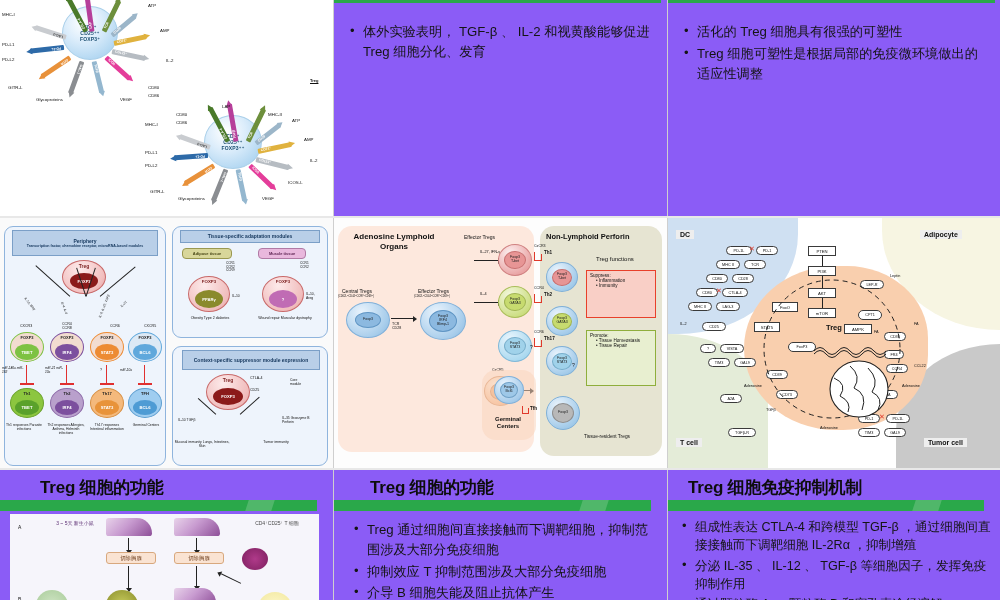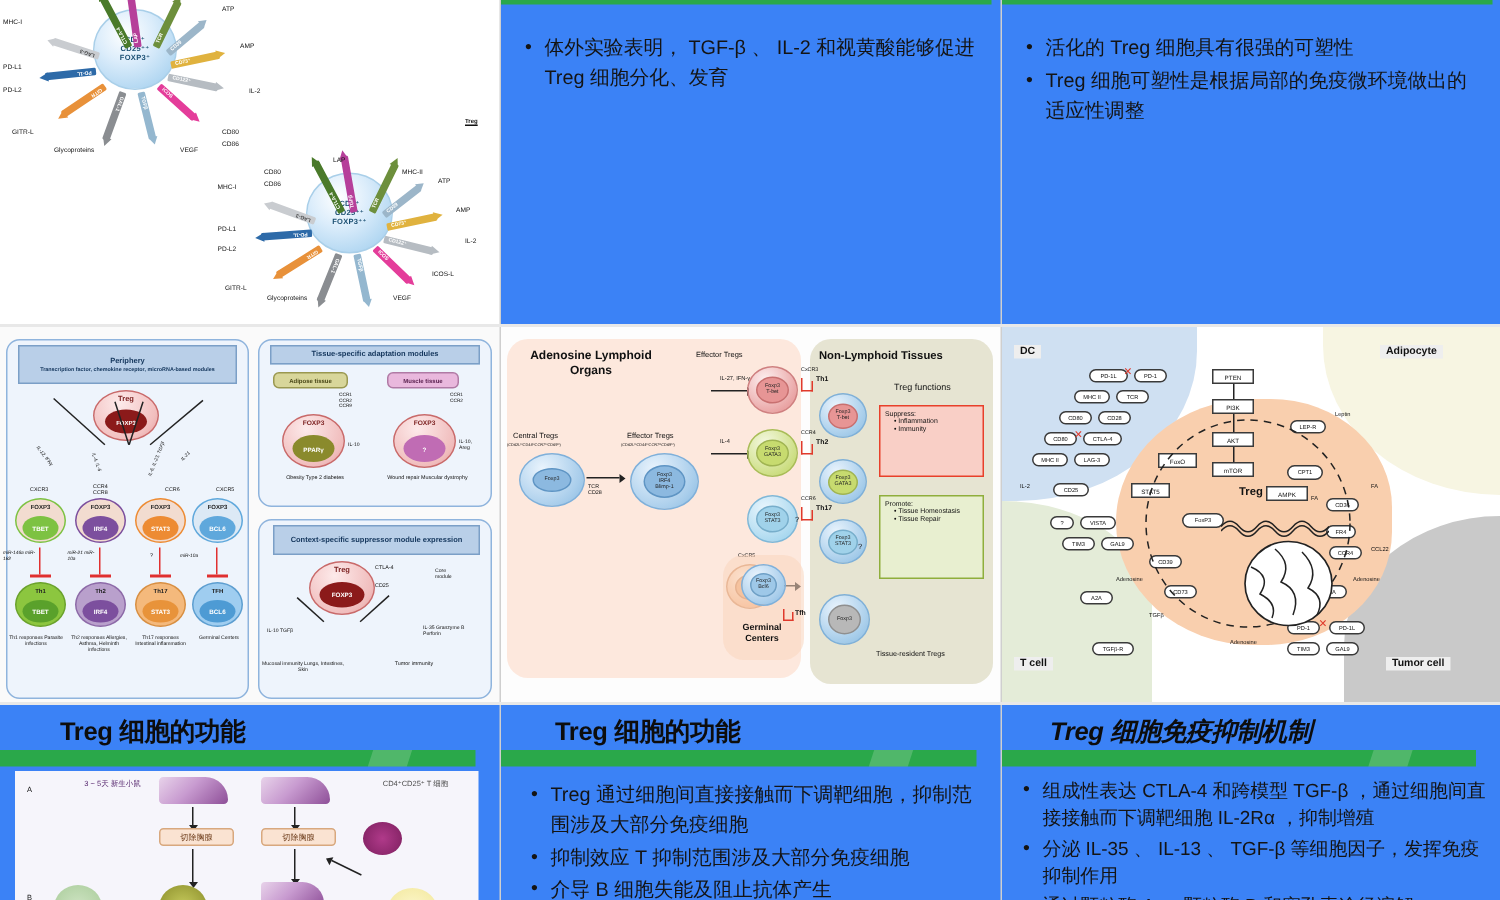--- a/index.html
+++ b/index.html
@@ -13,21 +13,21 @@
     width: 1000px; height: 600px;
     display: grid;
     grid-template-columns: 333px 1px 333px 1px 332px;
     grid-template-rows: 216px 2px 250px 2px 130px;
     background: #cfcfcf;
   }
   .gutter-v { background: #cfcfcf; }
   .gutter-h { background: #e8e8e8; grid-column: 1 / -1; }
   .slide {
     position: relative;
-    background: #3b82f6;
+    background: #8b5cf6;
     overflow: hidden;
   }
   
   .titlebar {
     position: absolute; left: 10px; right: 12px; top: 6px;
     height: 34px;
   }
   .slide-title {
     position: absolute; left: 34px; top: 1px;
     font-size: 17px; font-weight: bold; color: #0d0d0d;
@@ -563,21 +563,21 @@
     </div>
   </div>
 
   <div class="gutter-v"></div>
 
   <div class="slide" style="background:#fdfdfd;">
     <div class="dg">
       <div class="zone-pink" style="left:4px;top:8px;width:196px;height:226px;"></div>
       <div class="zone-olive" style="left:206px;top:8px;width:122px;height:230px;"></div>
       <div class="lblb" style="left:14px;top:14px;font-size:8px;width:92px;white-space:normal;text-align:center;line-height:1.2;">Adenosine Lymphoid Organs</div>
-      <div class="lblb" style="left:212px;top:14px;font-size:7.5px;">Non-Lymphoid Tissues</div>
+      <div class="lblb" style="left:212px;top:14px;font-size:7.5px;">Non-Lymphoid Perforin</div>
       <div class="lbl" style="left:130px;top:16px;font-size:5px;">Effector Tregs</div>
 
       <div class="lbl" style="left:8px;top:70px;font-size:5px;">Central Tregs</div>
       <div class="lbl" style="left:4px;top:77px;font-size:2.6px;">(CD62LʰⁱCD44ˡᵒCCR7ʰⁱCD69ˡᵒ)</div>
       <div class="ov" style="left:12px;top:84px;width:44px;height:36px;">
         <div class="ovin" style="width:26px;height:16px;background:#8cb9e0;border:0.5px solid #5f95c4;">
           <span>Foxp3</span>
         </div>
       </div>
       <div class="lbl" style="left:58px;top:104px;font-size:3.6px;width:14px;white-space:normal;">TCR CD28</div>
@@ -845,25 +845,25 @@
       <li>Treg 通过细胞间直接接触而下调靶细胞，抑制范围涉及大部分免疫细胞</li>
       <li>抑制效应 T 抑制范围涉及大部分免疫细胞</li>
       <li>介导 B 细胞失能及阻止抗体产生</li>
     </ul>
   </div>
 
   <div class="gutter-v"></div>
 
   <div class="slide">
     <div class="titlebar" style="left:8px;right:8px;top:6px;">
-      <div class="slide-title" style="left:24px;top:0;font-style:italic;">Treg 细胞免疫抑制机制</div>
+      <div class="slide-title" style="left:12px;top:0;">Treg 细胞免疫抑制机制</div>
       <div class="green-bar" style="left:-8px;right:8px;top:24px;">
         <div class="gloss"></div>
       </div>
     </div>
     <ul class="bullets sm" style="top:48px;left:12px;right:6px;">
       <li>组成性表达 CTLA-4 和跨模型 TGF-β ，通过细胞间直接接触而下调靶细胞 IL-2Rα ，抑制增殖</li>
-      <li>分泌 IL-35 、 IL-13 、 TGF-β 等细胞因子，发挥免疫抑制作用</li>
+      <li>分泌 IL-35 、 IL-12 、 TGF-β 等细胞因子，发挥免疫抑制作用</li>
       <li>通过颗粒酶 A 、 颗粒酶 B 和穿孔素途径溶解</li>
     </ul>
   </div>
 
 </div>
 
 </body></html>

